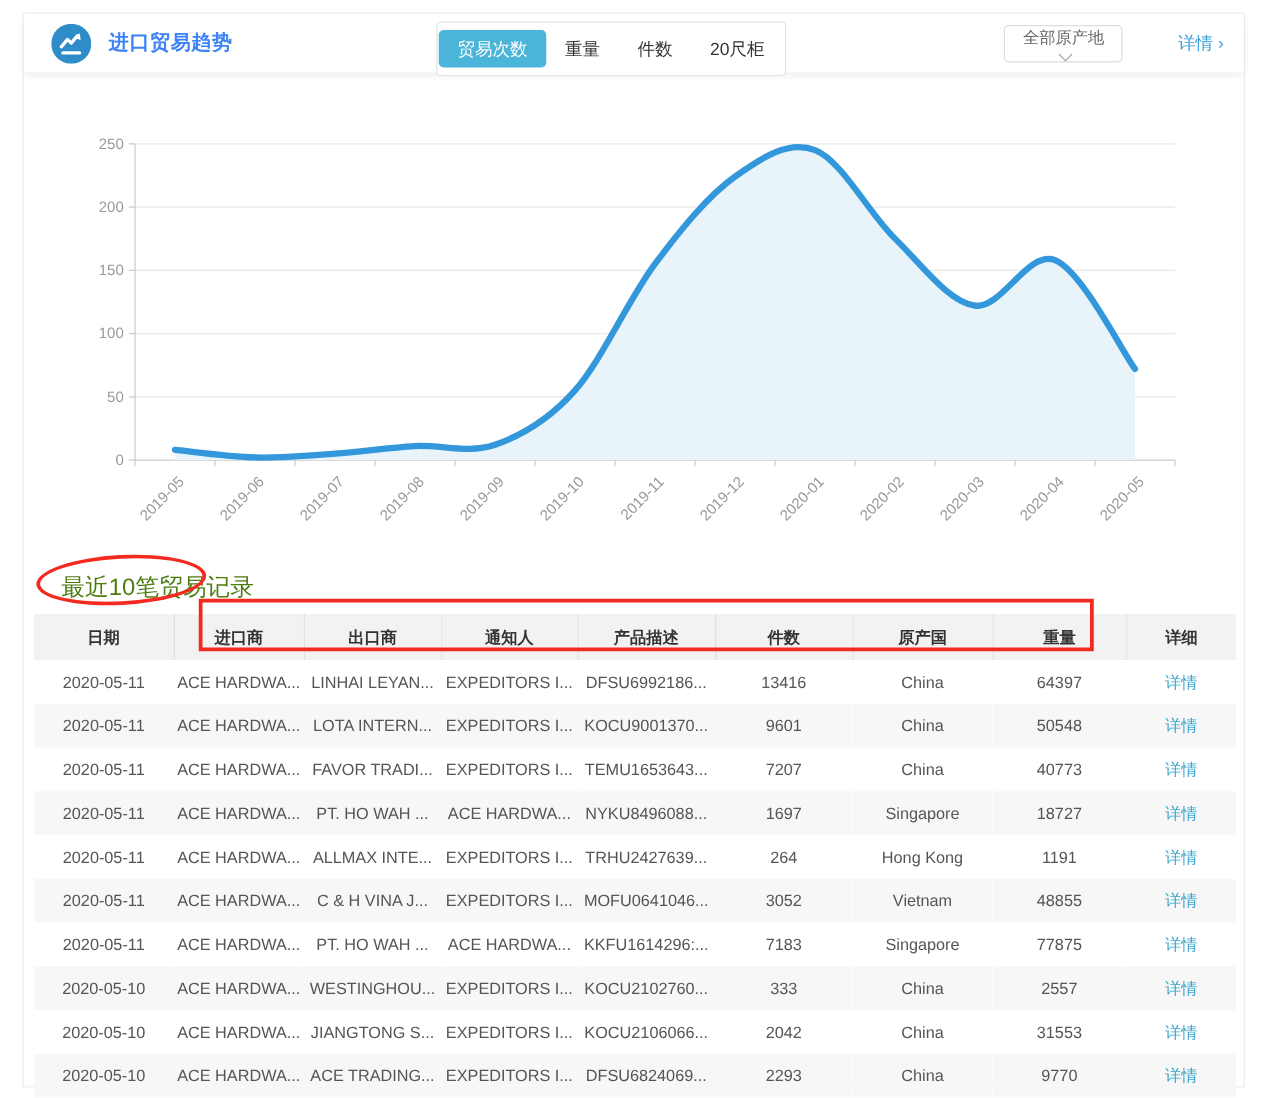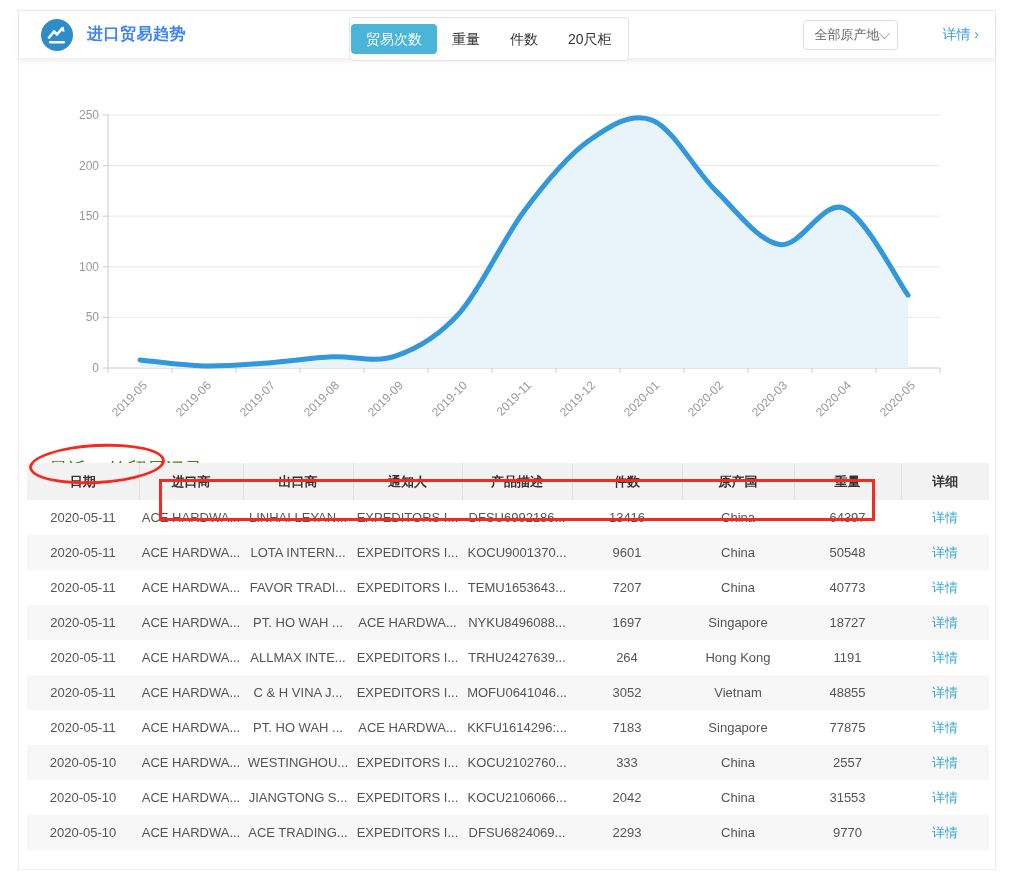--- a/index.html
+++ b/index.html
@@ -13,37 +13,37 @@
   .app-title{font-size:16px;font-weight:bold;color:#3b82f6;margin-left:14px;letter-spacing:.5px;}
   .tab-group{position:absolute;left:330px;top:6px;height:44px;display:flex;align-items:center;
              border:1px solid #e3e3e3;border-radius:4px;background:#fff;padding:0 1px;box-sizing:border-box;justify-content:space-between;}
   .tab{border:none;background:transparent;font-size:14px;color:#333;padding:0 15px;height:30px;
        line-height:30px;cursor:pointer;font-family:inherit;white-space:nowrap;}
   .tab.active{background:#4ab5d9;color:#fff;border-radius:4px;}
   .hdr-right{margin-left:auto;display:flex;align-items:center;gap:17px;}
   .select{height:30px;border:1px solid #ddd;border-radius:4px;display:flex;align-items:center;
           justify-content:space-between;padding:0 10px;color:#666;font-size:13px;box-sizing:border-box;background:#fff;cursor:pointer;}
   .select.hs{width:126px;}
-  .select.origin{width:95px;}
+  .select.origin{width:95px;flex-direction:column;}
   .chev{width:7px;height:7px;border-right:1.5px solid #a9a9a9;border-bottom:1.5px solid #a9a9a9;
         transform:rotate(45deg) translateY(-2px);flex:0 0 7px;}
   .hdr-detail{font-size:14px;color:#3aa0d9;text-decoration:none;white-space:nowrap;margin-left:27px;}
   
   .chart-svg{display:block;margin-top:1px;}
   .chart-svg text{font-family:"Liberation Sans","DejaVu Sans",sans-serif;}
   
   .anno-title{position:absolute;top:60px;left:90px;width:830px;text-align:center;
               font-size:27px;color:#f4291f;font-weight:500;letter-spacing:1px;z-index:6;pointer-events:none;}
   .anno-oval{position:absolute;left:10px;top:433px;width:136px;height:40px;border:3px solid #f4291f;
              border-radius:50%;transform:rotate(-3deg);z-index:6;pointer-events:none;box-sizing:border-box;}
   .anno-rect{position:absolute;left:140px;top:468px;width:716px;height:42px;border:3px solid #f4291f;
              z-index:6;pointer-events:none;box-sizing:border-box;}
   
   .records-title{position:absolute;top:446px;left:30px;font-size:19px;color:#4d7c0f;}
-  .data-table{position:absolute;top:452px;left:8px;right:8px;border-collapse:collapse;
+  .data-table{position:absolute;top:480px;left:8px;right:8px;border-collapse:collapse;
               table-layout:fixed;width:962px;}
   .data-table th{background:#f2f2f2;font-size:13px;font-weight:bold;color:#333;height:35px;
                  border-left:1px solid #e0e0e0;text-align:center;white-space:nowrap;overflow:hidden;}
   .data-table th:first-child{border-left:none;}
   .data-table td{height:35px;font-size:13px;color:#555;text-align:center;white-space:nowrap;
                  overflow:hidden;padding:0 2px;}
   .data-table tbody tr:nth-child(even){background:#f7f7f7;}
   .detail-link{color:#3ba7cf;text-decoration:none;cursor:pointer;}
 </style>
 </head>

